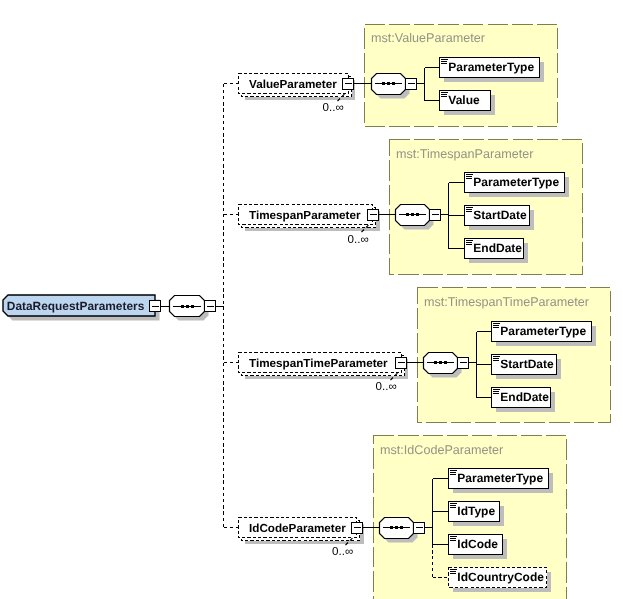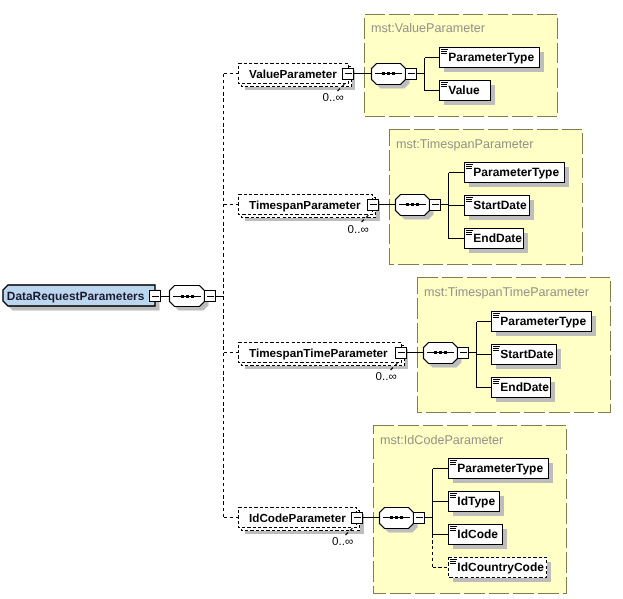--- a/index.html
+++ b/index.html
@@ -1,18 +1,18 @@
 <!DOCTYPE html>
 <html><head>
 <meta charset="utf-8">
 <style>
   html,body{margin:0;padding:0;background:#ffffff;}
   body{width:623px;height:599px;font-family:"Liberation Sans",sans-serif;overflow:hidden;position:relative;
        -webkit-font-smoothing:antialiased;text-rendering:geometricPrecision;}
-  #stage{position:absolute;left:0;top:2px;width:623px;height:576px;}
+  #stage{position:absolute;left:0;top:12px;width:623px;height:576px;}
   svg#diagram{position:absolute;left:0;top:0;display:block;}
   text{font-family:"Liberation Sans",sans-serif;}
 </style>
 </head>
 <body>
 
 <div id="stage">
   <svg id="diagram" width="623" height="599">
       <g>
         <g>

